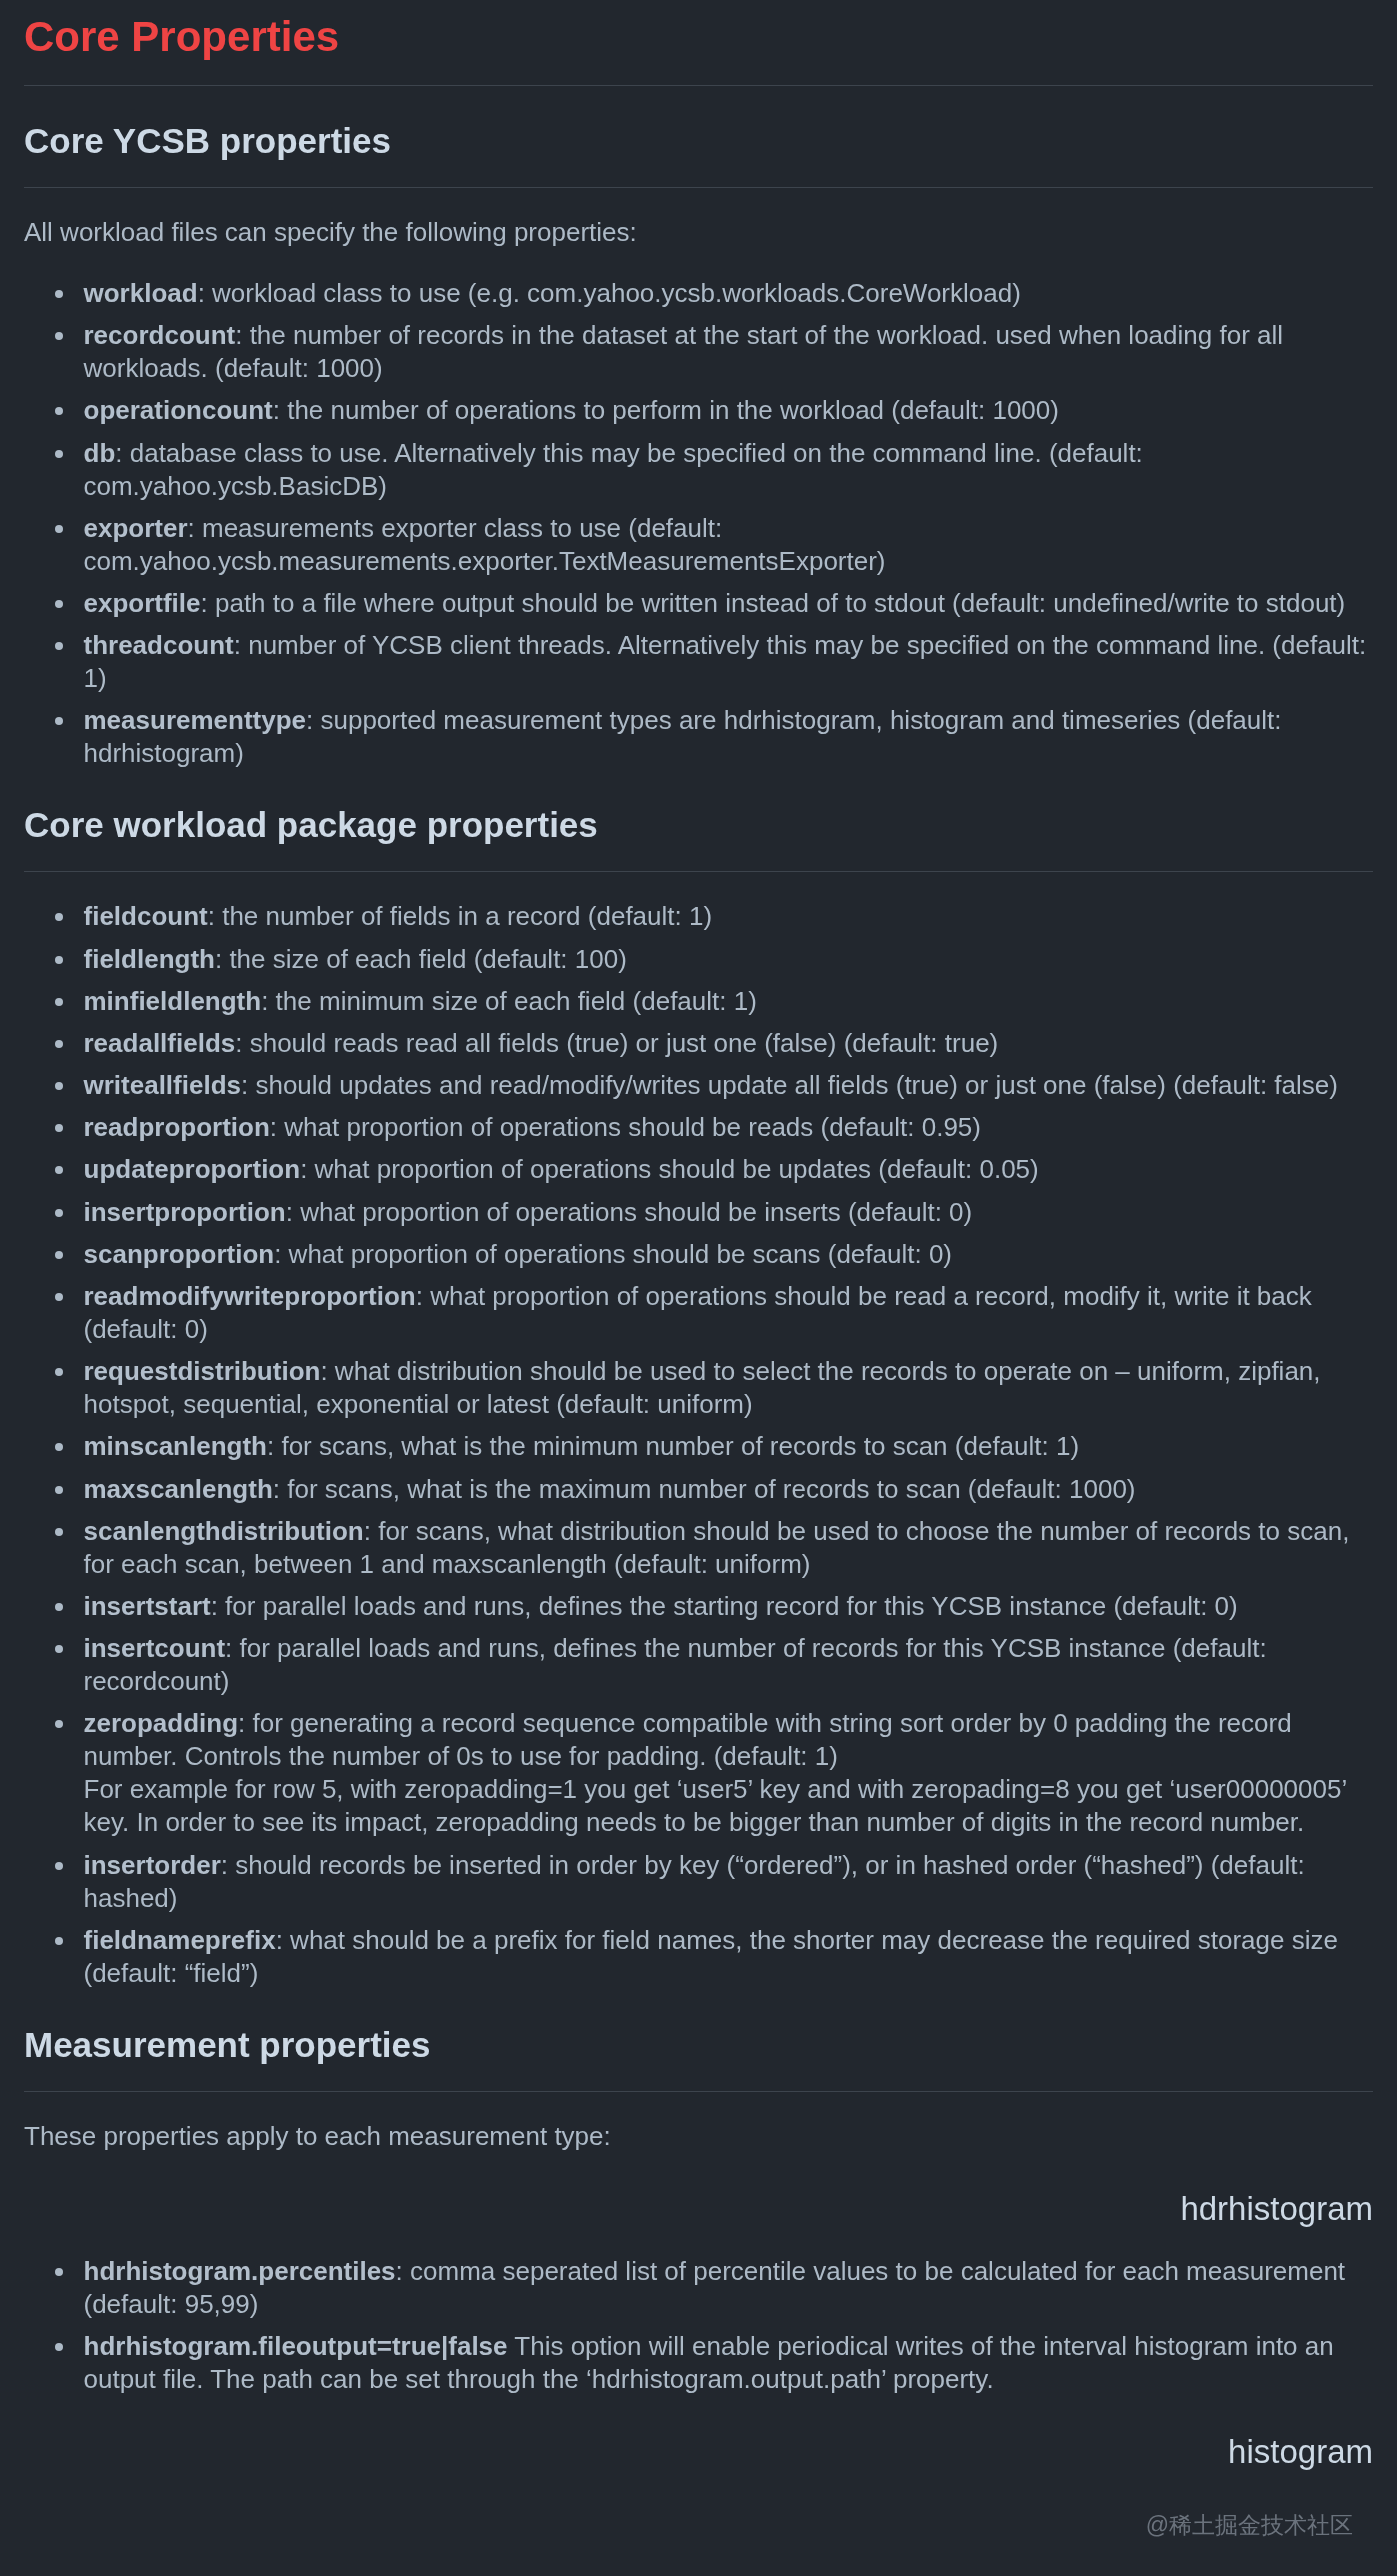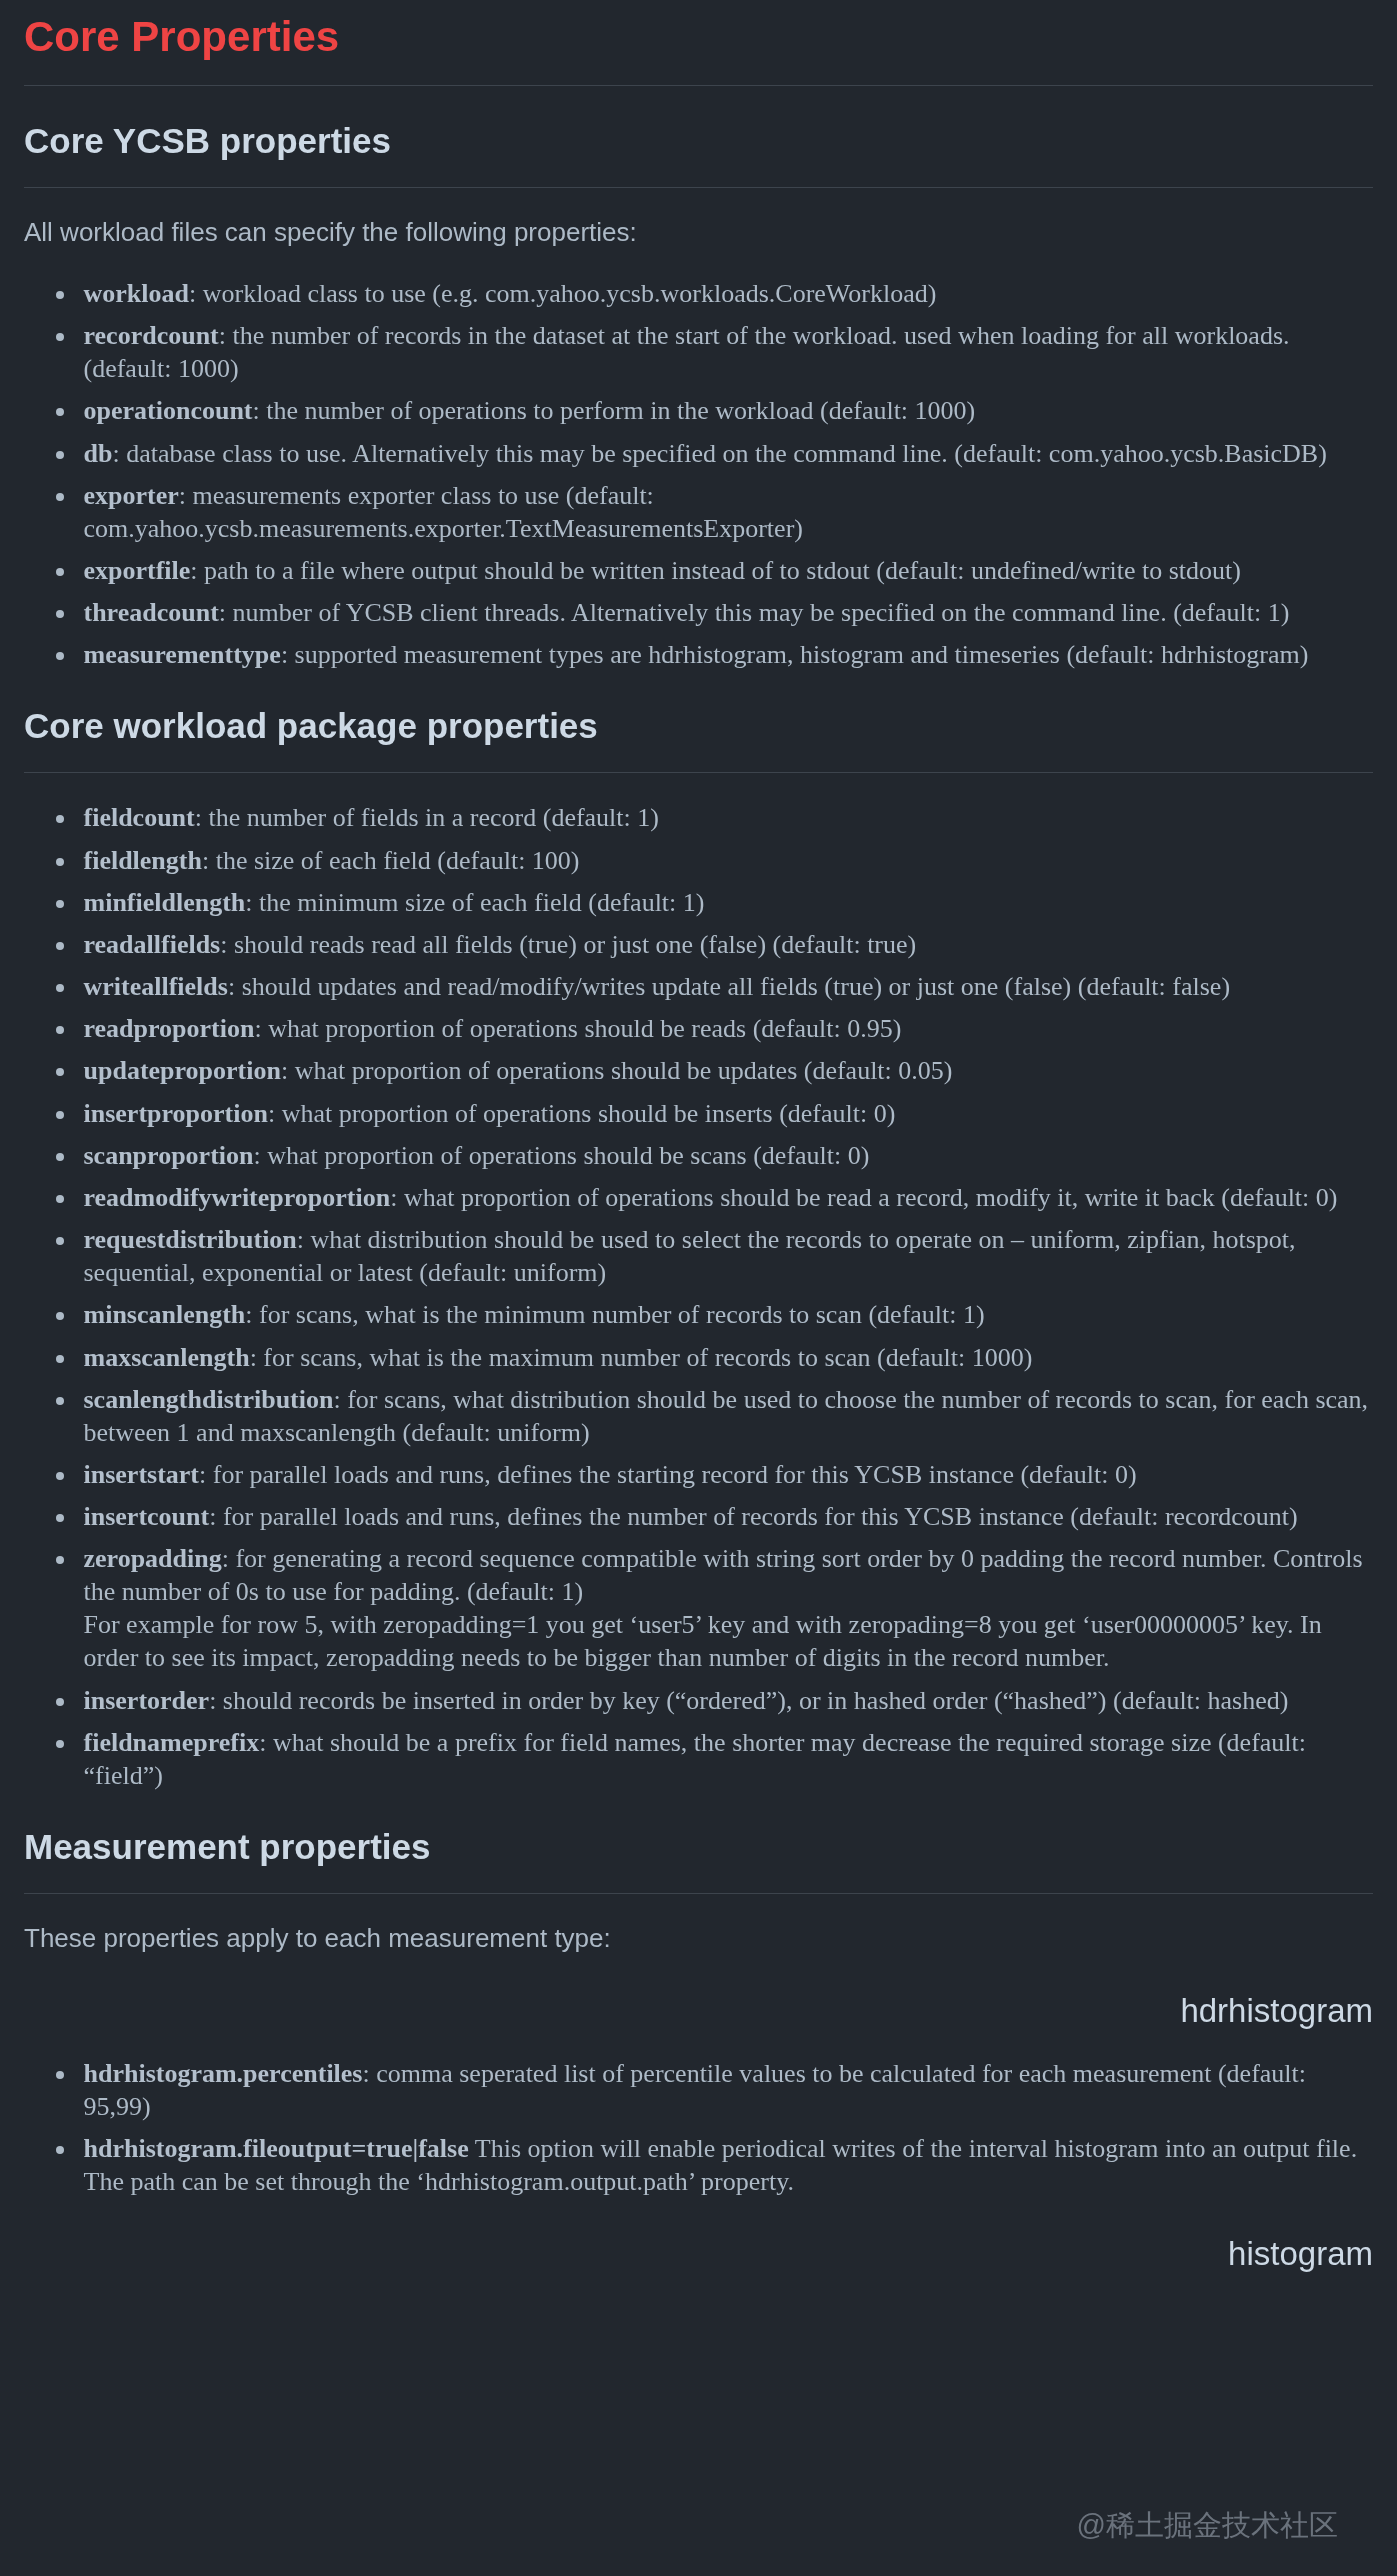--- a/index.html
+++ b/index.html
@@ -12,27 +12,27 @@
   }
   .page{padding:11px 24px 28px 24px;box-sizing:border-box;}
   .page-header{border-bottom:0.9px solid #3d444d;padding-bottom:22px;}
   h1{margin:0;font-size:42px;line-height:52px;font-weight:600;color:#ef4444;letter-spacing:0;}
   .byline{margin:7.4px 0 0 0;font-size:22px;line-height:30.5px;color:#768390;}
   .byline span{color:#768390;}
   h2{margin:33px 0 0 0;padding-bottom:24px;border-bottom:0.9px solid #3d444d;
      font-size:35px;line-height:44px;font-weight:600;color:#cdd9e5;}
   p.intro{margin:28px 0 0 0;}
   h3{margin:37px 0 0 0;font-size:33px;line-height:37px;font-weight:400;color:#cdd9e5;text-align:right;}
-  ul{margin:28px 0 0 0;padding:0 0 0 54px;list-style:disc outside;font-family:Liberation Serif, serif;}
+  ul{margin:28px 0 0 0;padding:0 0 0 54px;list-style:disc outside;}
   li{padding-left:5.5px;margin:0;}
   li+li{margin-top:9.2px;}
   li::marker{color:#adbac7;}
   strong{font-weight:700;color:#b3bfcc;}
   .note{display:block;}
-  .watermark{position:absolute;top:2509px;right:59px;font-size:29px;color:#7d8590;opacity:.8;}
+  .watermark{position:absolute;top:2509px;right:44px;font-size:23px;color:#7d8590;opacity:.8;}
 </style>
 </head>
 <body>
 
 <div class="page">
   <header class="page-header">
     <h1>Core Properties</h1>
   </header>
 
   <main id="wiki-body">

